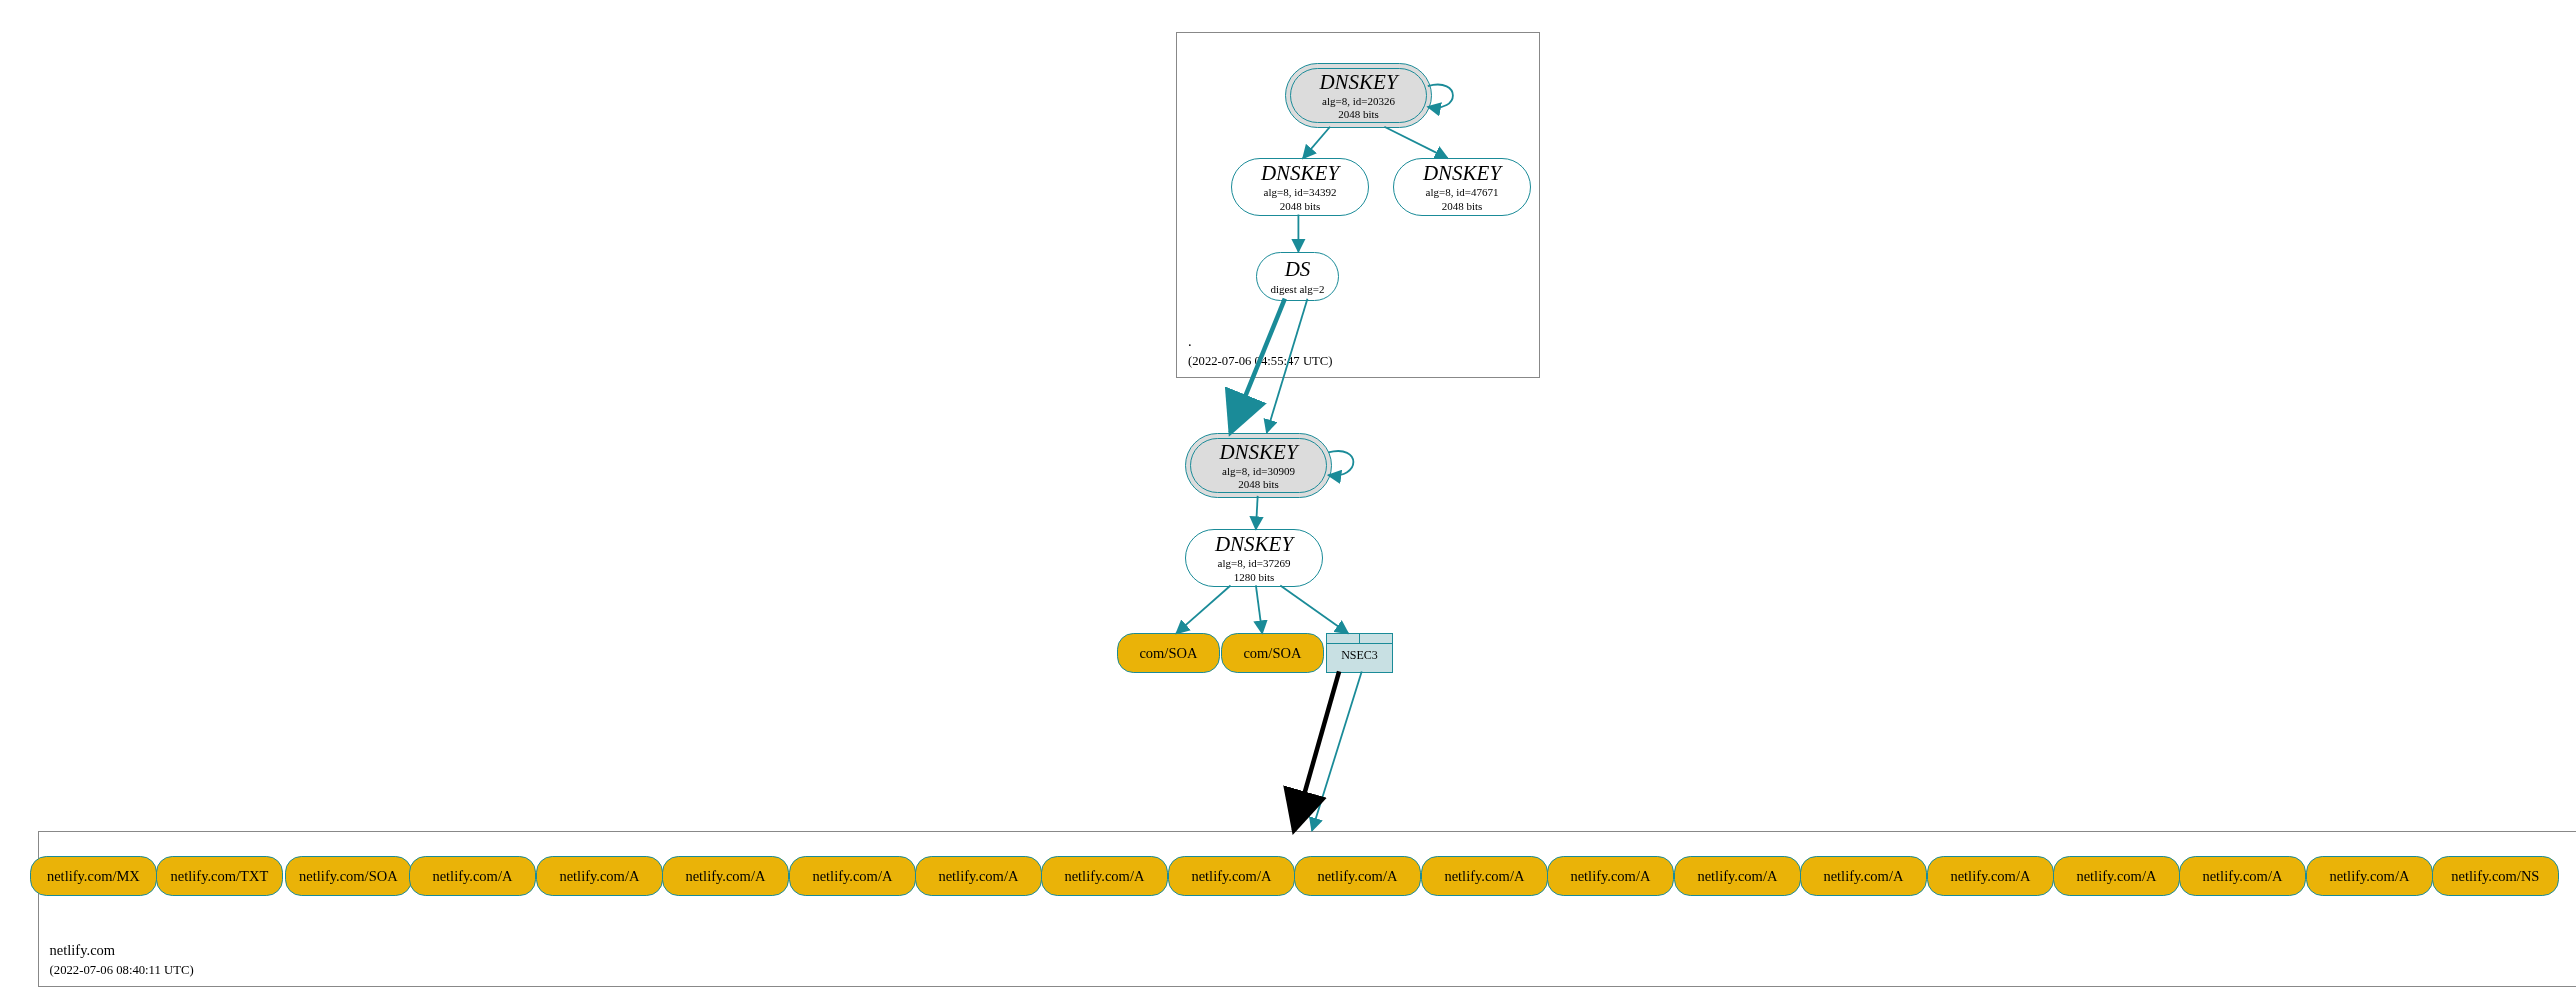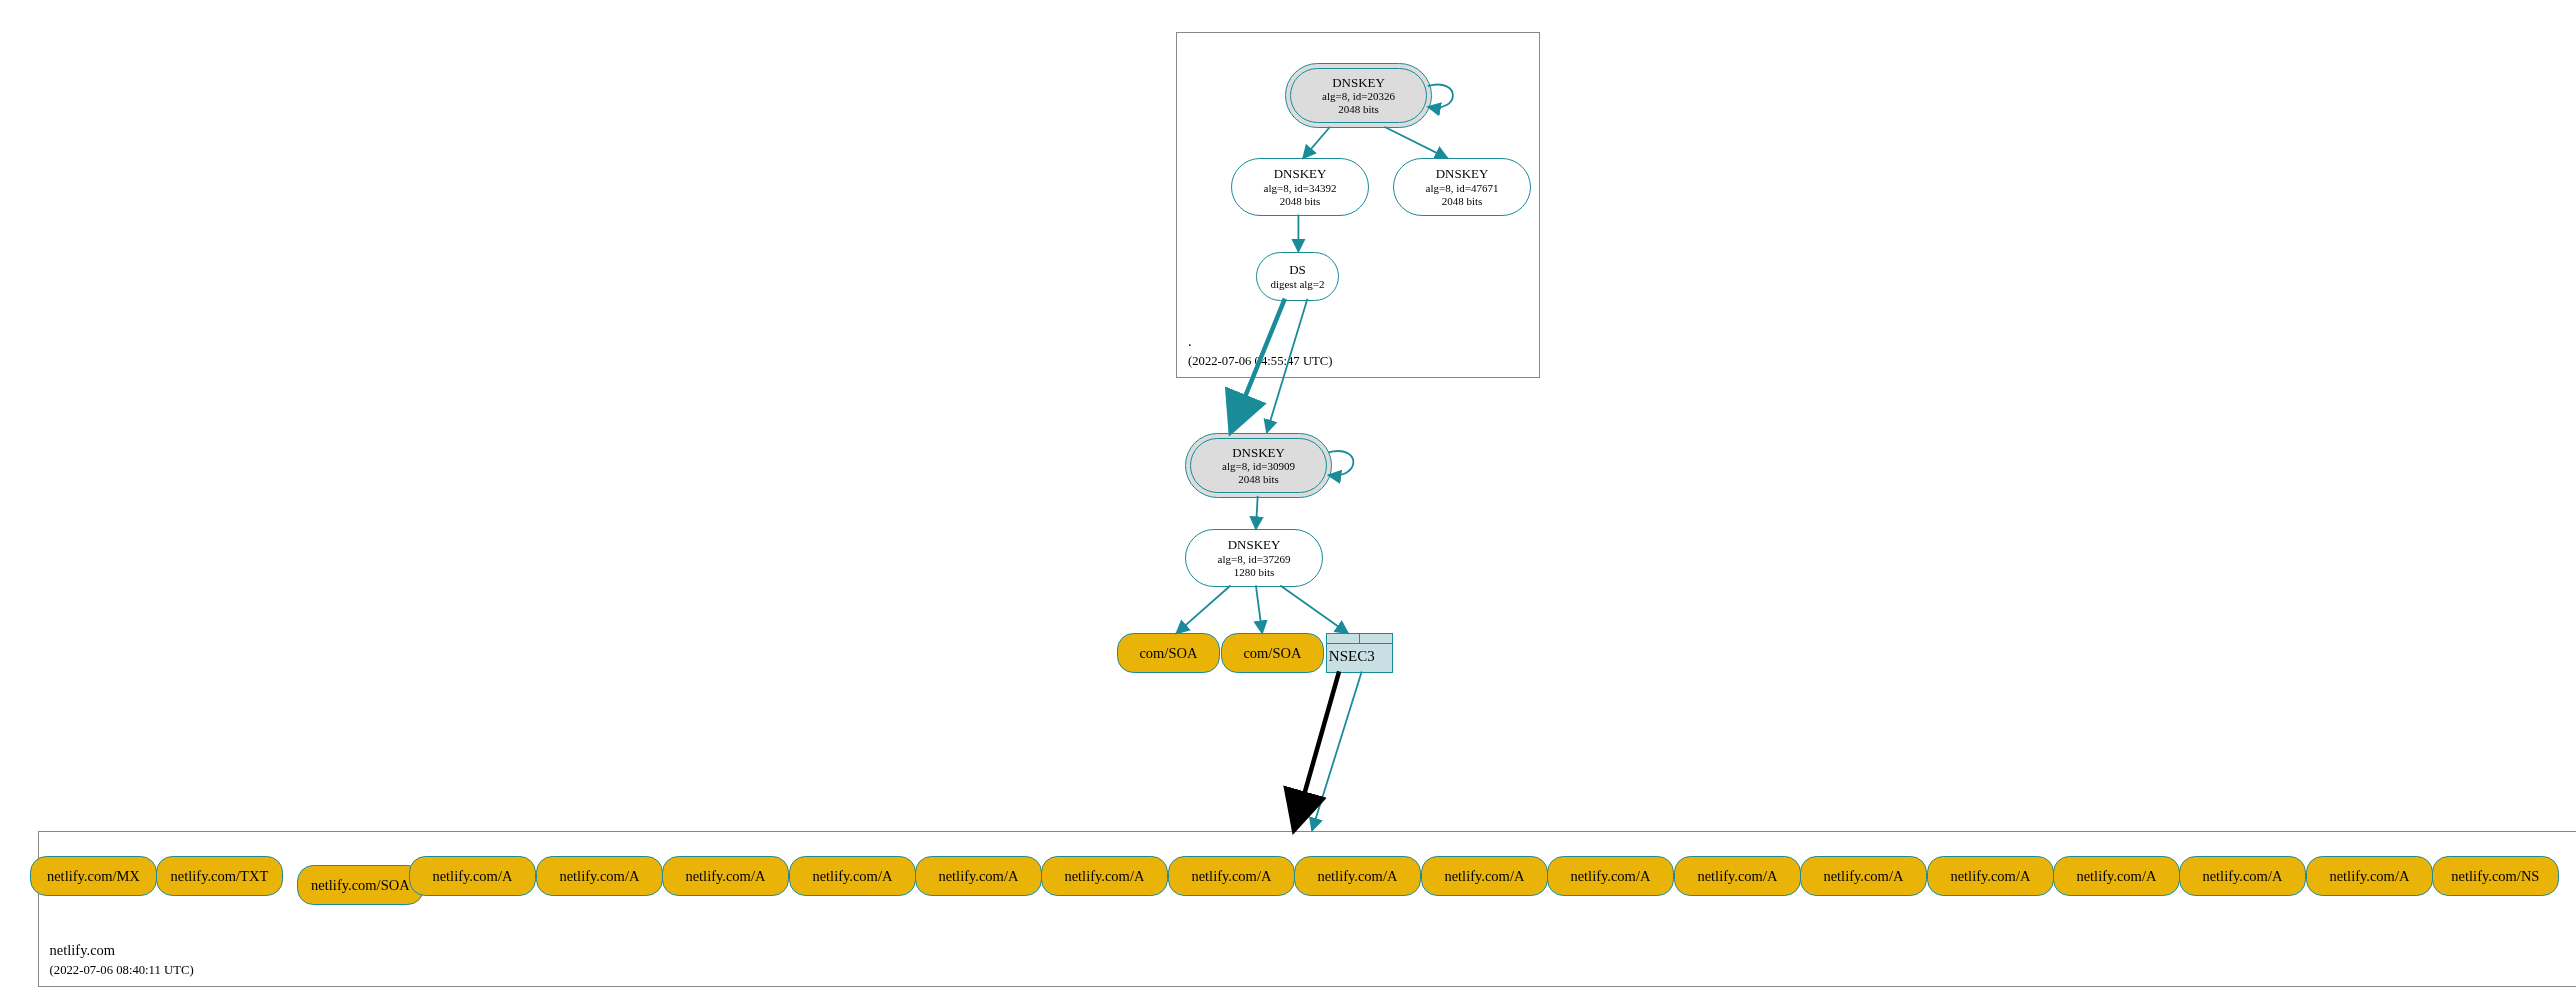--- a/index.html
+++ b/index.html
@@ -34,21 +34,21 @@
     background: #fff;
     border: 1.4px solid #1a8b98;
     border-radius: 904px;
     text-align: center;
     display: flex;
     flex-direction: column;
     justify-content: center;
     font-size: 11.8px;
     line-height: 1.2;
   }
-  .node .title { font-size: 13px; }
+  .node .title { font-size: 21px; font-style: italic; }
   .node .sub  { font-size: 11px; }
   .record {
     position: absolute;
     background: #eab308;
     border: 1.4px solid #1a8b98;
     border-radius: 16.3px;
     text-align: center;
     display: flex;
     align-items: center;
     justify-content: center;
@@ -67,22 +67,22 @@
     border-radius: 904px;
     background: #dcdcdc;
     display: flex;
     flex-direction: column;
     justify-content: center;
   }
   .nsec3 {
     position: absolute;
     border: 1.4px solid #1a8b98;
     background: #c8e0e3;
-    font-size: 15px;
-    text-align: left;
+    font-size: 12px;
+    text-align: center;
   }
   .nsec3 .bar {
     height: 9px;
     border-bottom: 1.4px solid #1a8b98;
     display: flex;
   }
   .nsec3 .bar div {
     flex: 1;
     border-right: 1.4px solid #1a8b98;
   }
@@ -170,21 +170,21 @@
     <div class="lbl">NSEC3</div>
   </div>
 
   <div id="netlify-row">
       <div class="record" style="left: 30px; top: 856px; width: 114px; height: 38px; justify-content: center;">
         <span>netlify.com/MX</span>
       </div>
       <div class="record" style="left: 156px; top: 856px; width: 114px; height: 38px;">
         <span>netlify.com/TXT</span>
       </div>
-      <div class="record" style="left: 297px; top: 856px; width: 114px; height: 38px; margin-top: 9px;">
+      <div class="record" style="left: 285px; top: 856px; width: 114px; height: 38px;">
         <span>netlify.com/SOA</span>
       </div>
       <div class="record" style="left: 409px; top: 856px; width: 114px; height: 38px;">
         <span>netlify.com/A</span>
       </div>
       <div class="record" style="left: 536px; top: 856px; width: 114px; height: 38px;">
         <span>netlify.com/A</span>
       </div>
       <div class="record" style="left: 662px; top: 856px; width: 114px; height: 38px;">
         <span>netlify.com/A</span>

